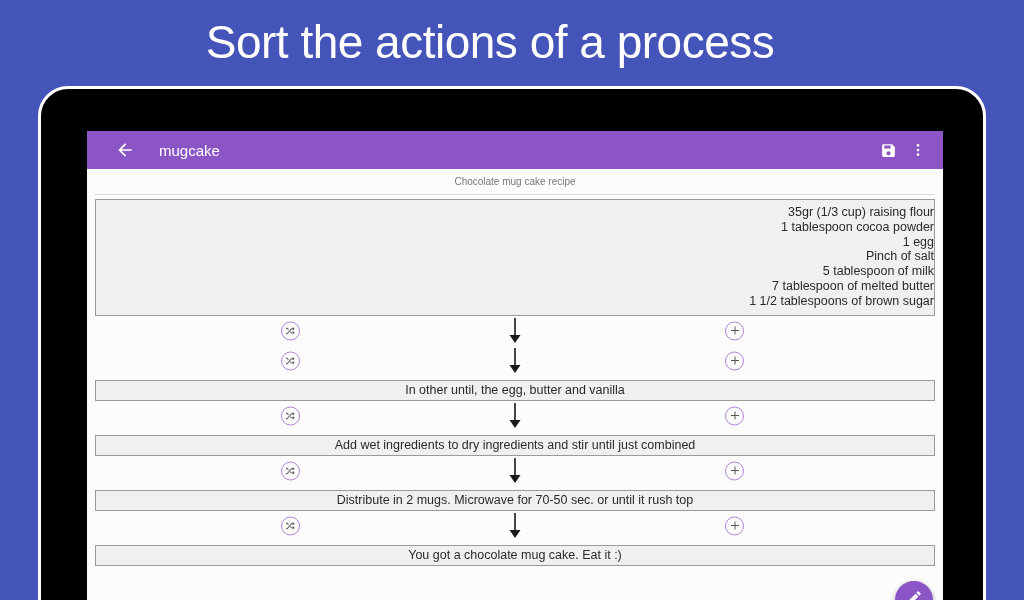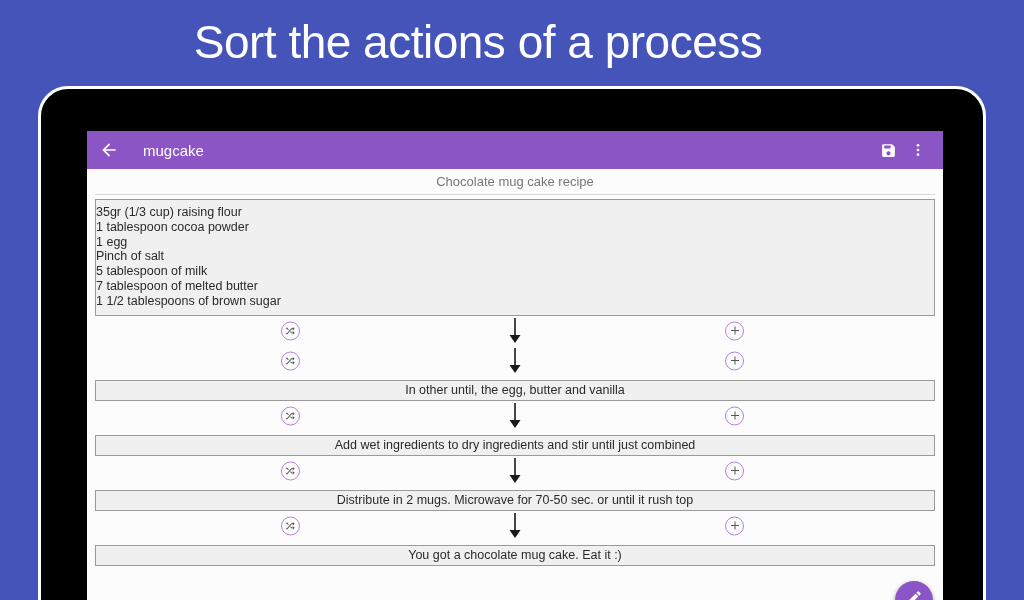--- a/index.html
+++ b/index.html
@@ -9,21 +9,21 @@
     font-family:"Liberation Sans", sans-serif;
   }
 
   #page {
     position:relative; width:1024px; height:600px;
     background:#4454b8;
   }
 
   
   #headline {
-    position:absolute; top:0; left:4px; width:948px; height:84px;
+    position:absolute; top:0; left:16px; width:948px; height:84px;
     display:flex; align-items:center; justify-content:center;
     color:#ffffff;
     font-size:46px; font-weight:400; letter-spacing:-0.5px;
     white-space:nowrap;
   }
 
   
   #device {
     position:absolute; left:38px; top:86px;
     width:948px; height:540px;
@@ -40,21 +40,21 @@
     background:#fcfcfc;
     overflow:hidden;
   }
 
   
   #toolbar {
     position:relative;
     height:38px; width:100%;
     background:#8c55c6;
     display:flex; align-items:center;
-    padding:0 12px 0 10px;
+    padding:0 12px 0 26px;
   }
   #back-arrow {
     width:24px; height:24px; flex:0 0 auto;
     display:flex; align-items:center; justify-content:center;
   }
   #toolbar-title {
     color:#ffffff; font-size:15px; font-weight:400;
     margin-left:22px; white-space:nowrap;
   }
   #toolbar-spacer { flex:1 1 auto; }
@@ -68,31 +68,31 @@
   #app-body {
     position:relative;
     height:458px; width:100%;
     background:#fcfcfc;
     padding:0 8px;
   }
 
   #recipe-title {
     height:26px;
     display:flex; align-items:center; justify-content:center;
-    color:#777777; font-size:13px;
+    color:#777777; font-size:10px;
     border-bottom:1px solid #d8d8d8;
   }
 
   .card {
     margin-top:4px;
     background:#f0f0f0;
     border:1px solid #9a9a9a;
     display:flex; align-items:center; justify-content:center;
     color:#2a2a2a; font-size:12.5px;
-    text-align:left;
+    text-align:right;
   }
 
   #ingredients-card {
     flex-direction:column;
     padding:5px 0 6px 0;
     line-height:14.8px;
   }
   #ingredients-card .ing-line { display:block; width:100%; }
 
   .step-card { height:21px; }

